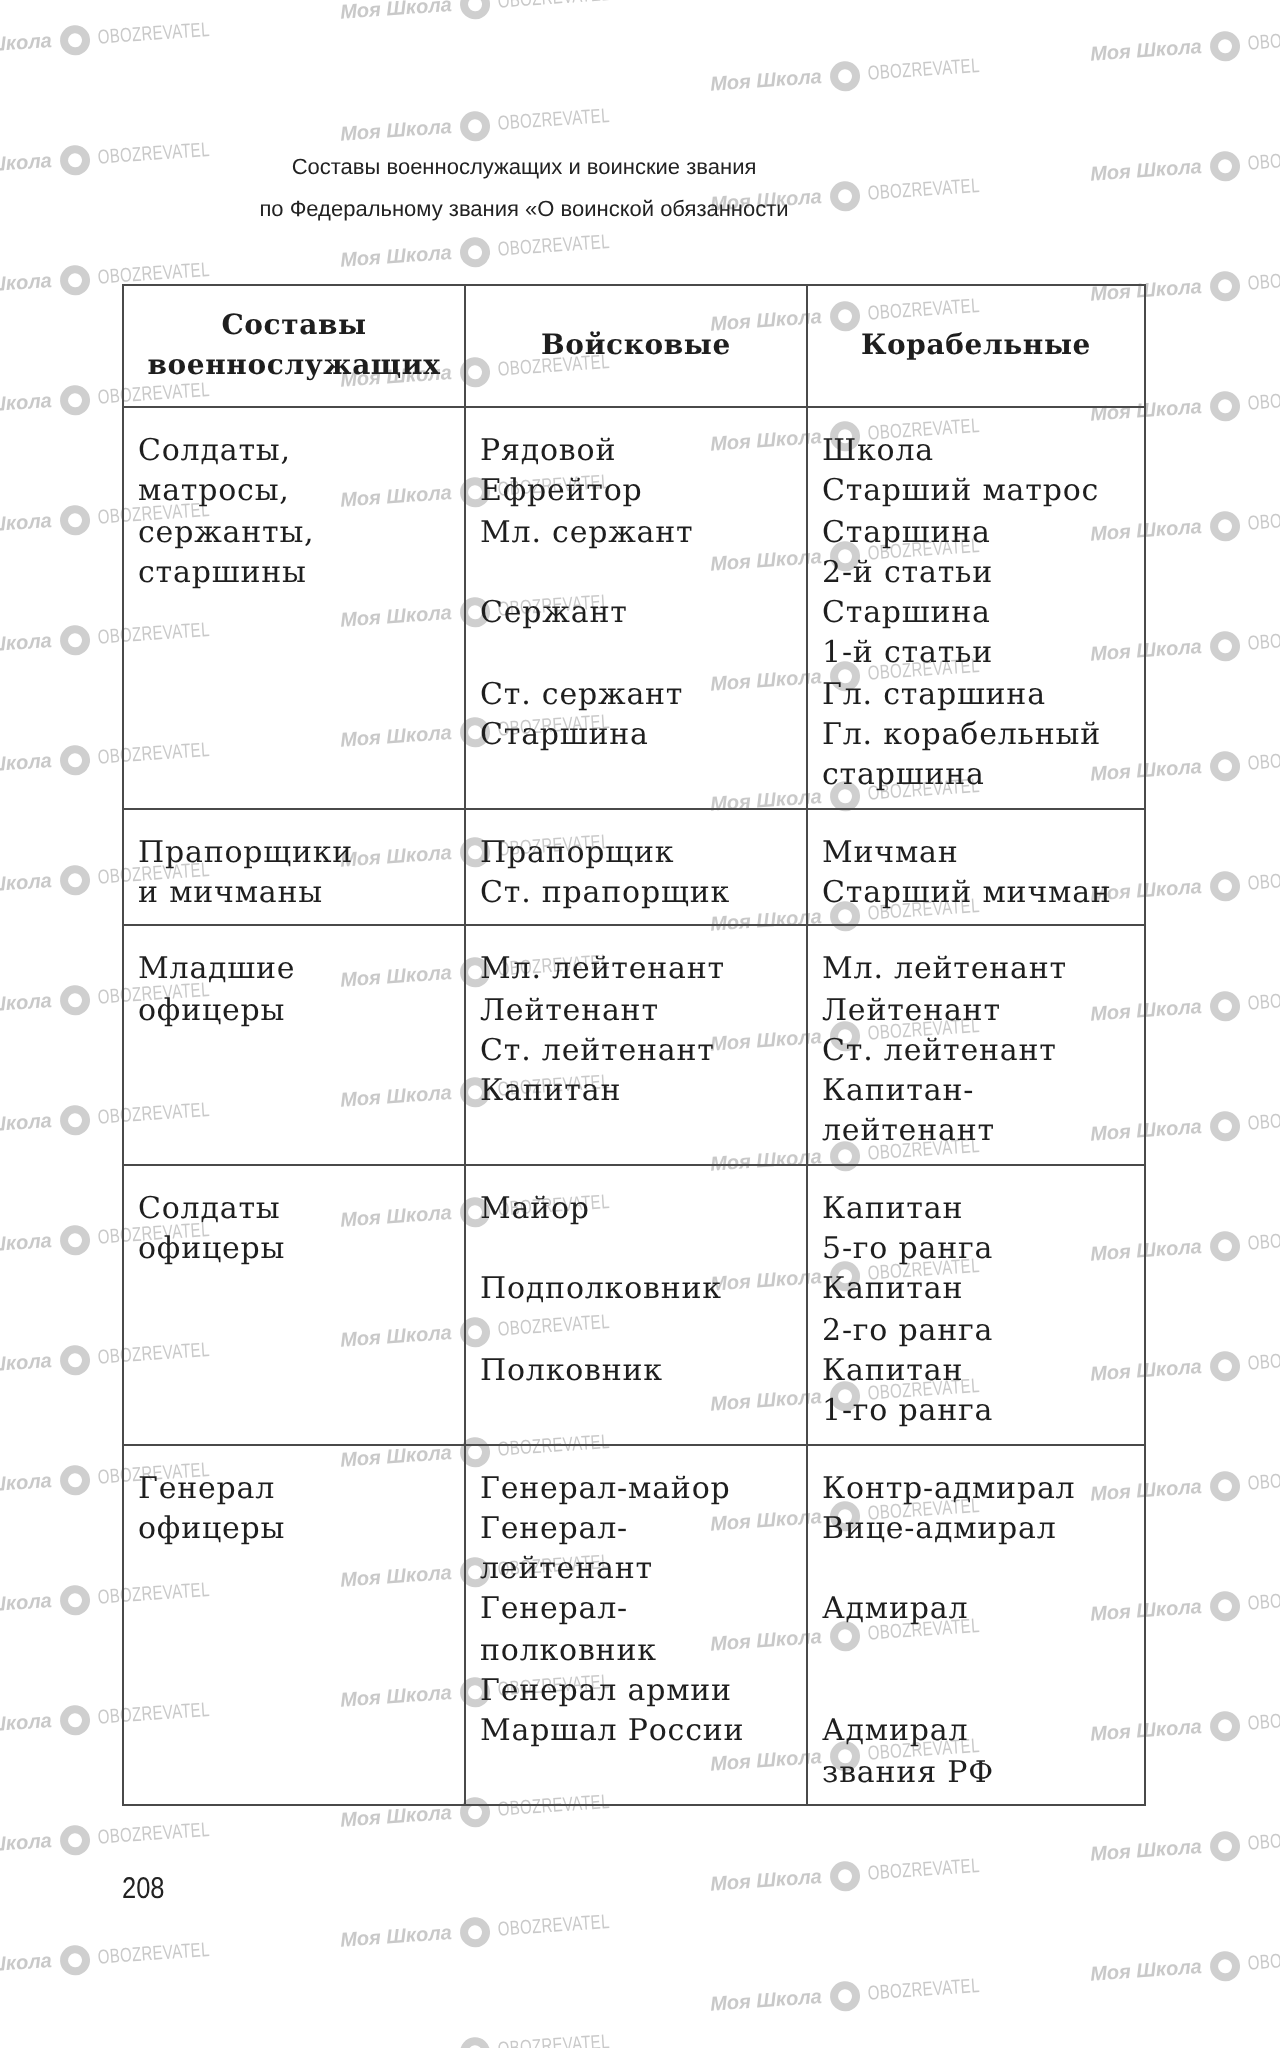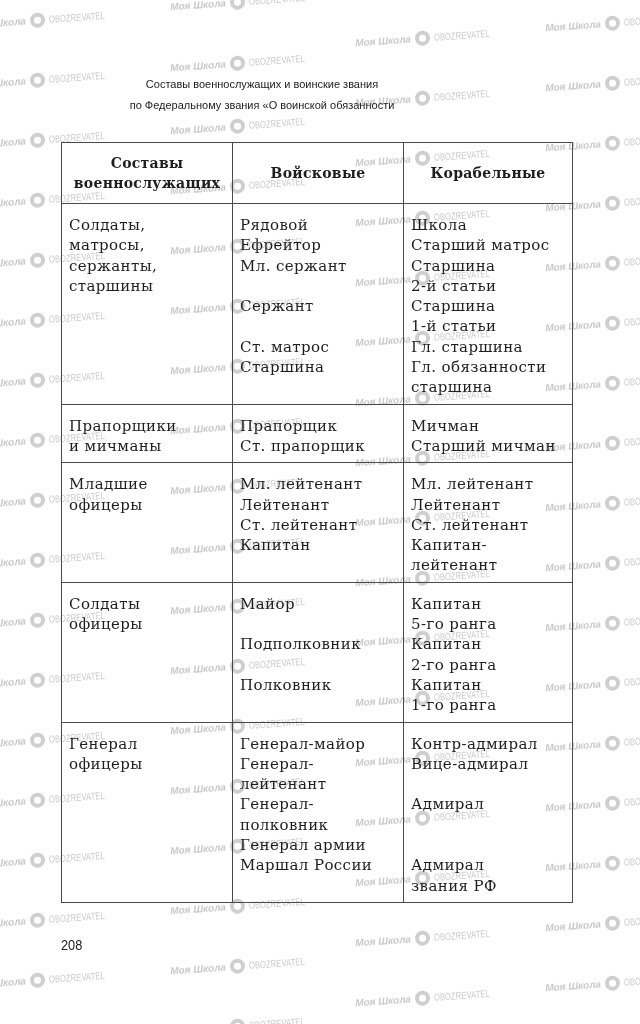--- a/index.html
+++ b/index.html
@@ -501,34 +501,34 @@
           </div>
         </td>
         <td>
           <div class="cell-inner">
             <div class="line">Рядовой</div>
             <div class="line">Ефрейтор</div>
             <div class="line">Мл. сержант</div>
             <div class="line"></div>
             <div class="line">Сержант</div>
             <div class="line"></div>
-            <div class="line">Ст. матрос</div>
+            <div class="line">Ст. сержант</div>
             <div class="line">Старшина</div>
           </div>
         </td>
         <td>
           <div class="cell-inner">
             <div class="line">Школа</div>
             <div class="line">Старший матрос</div>
             <div class="line">Старшина</div>
             <div class="line">2-й статьи</div>
             <div class="line">Старшина</div>
             <div class="line">1-й статьи</div>
             <div class="line">Гл. старшина</div>
-            <div class="line">Гл. обязанности</div>
+            <div class="line">Гл. корабельный</div>
             <div class="line">старшина</div>
           </div>
         </td>
       </tr>
       <tr>
         <td>
           <div class="cell-inner">
             <div class="line">Прапорщики</div>
             <div class="line">и мичманы</div>
           </div>

